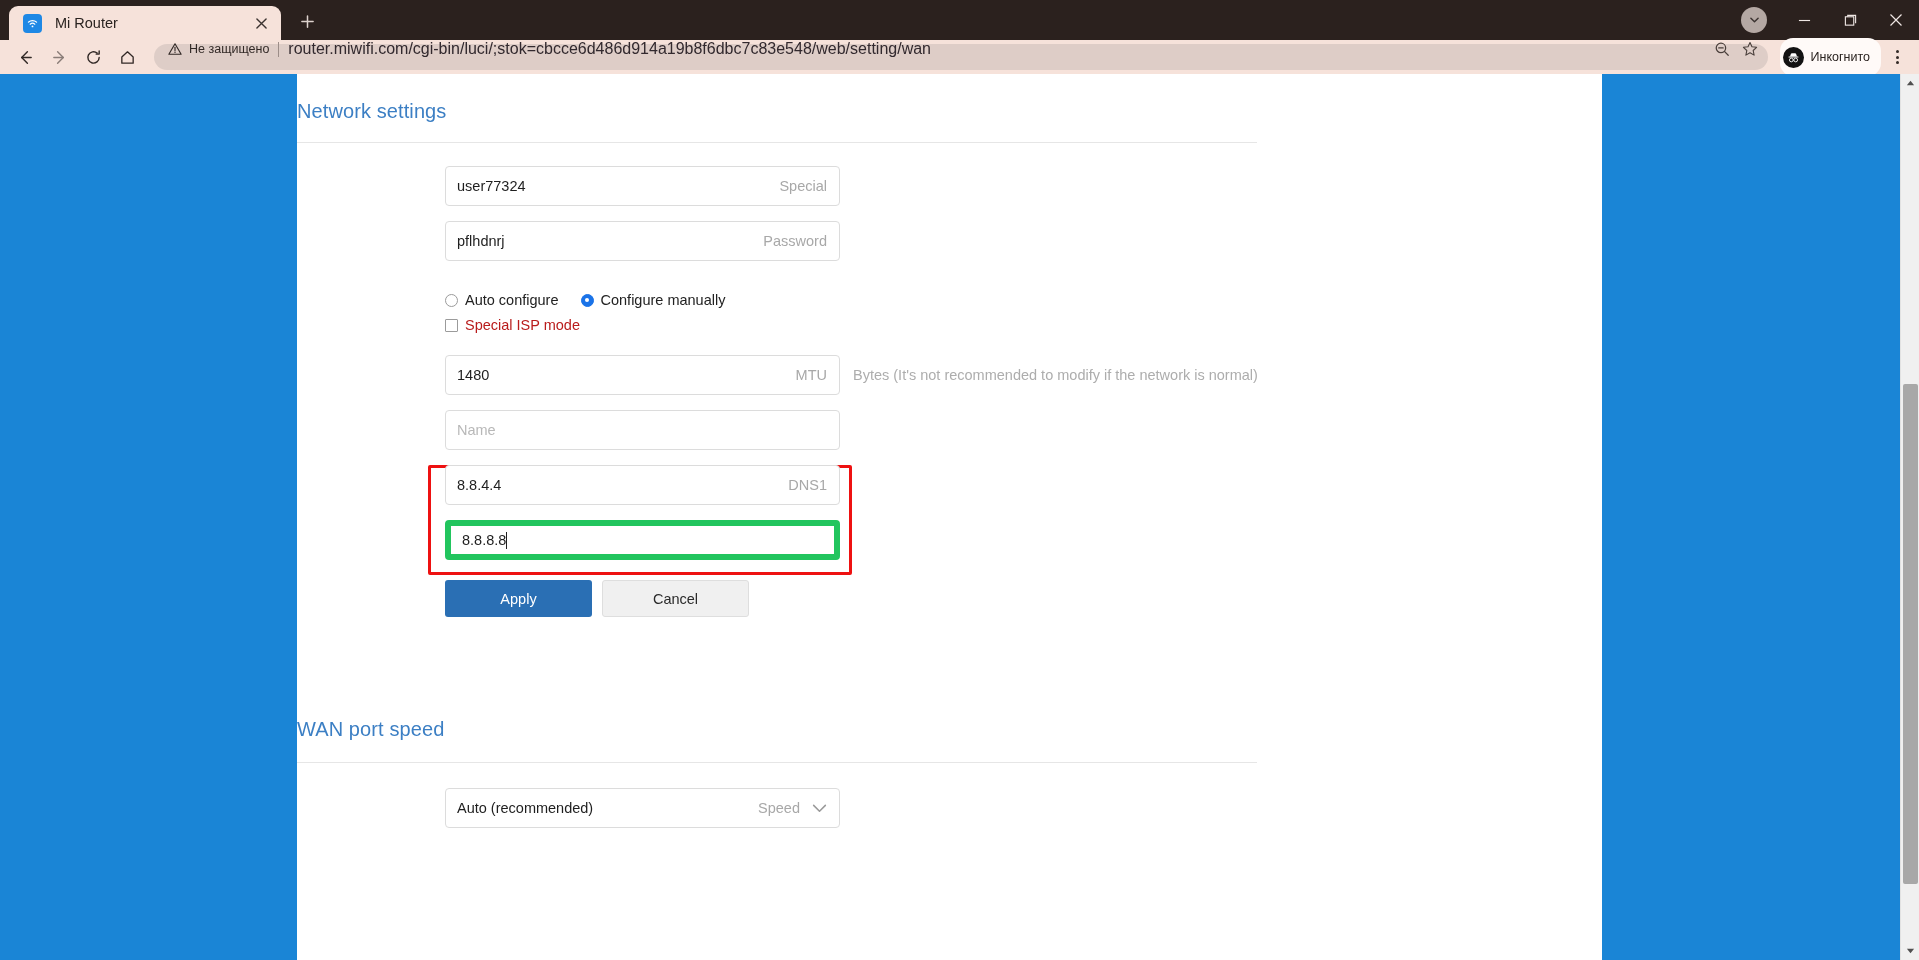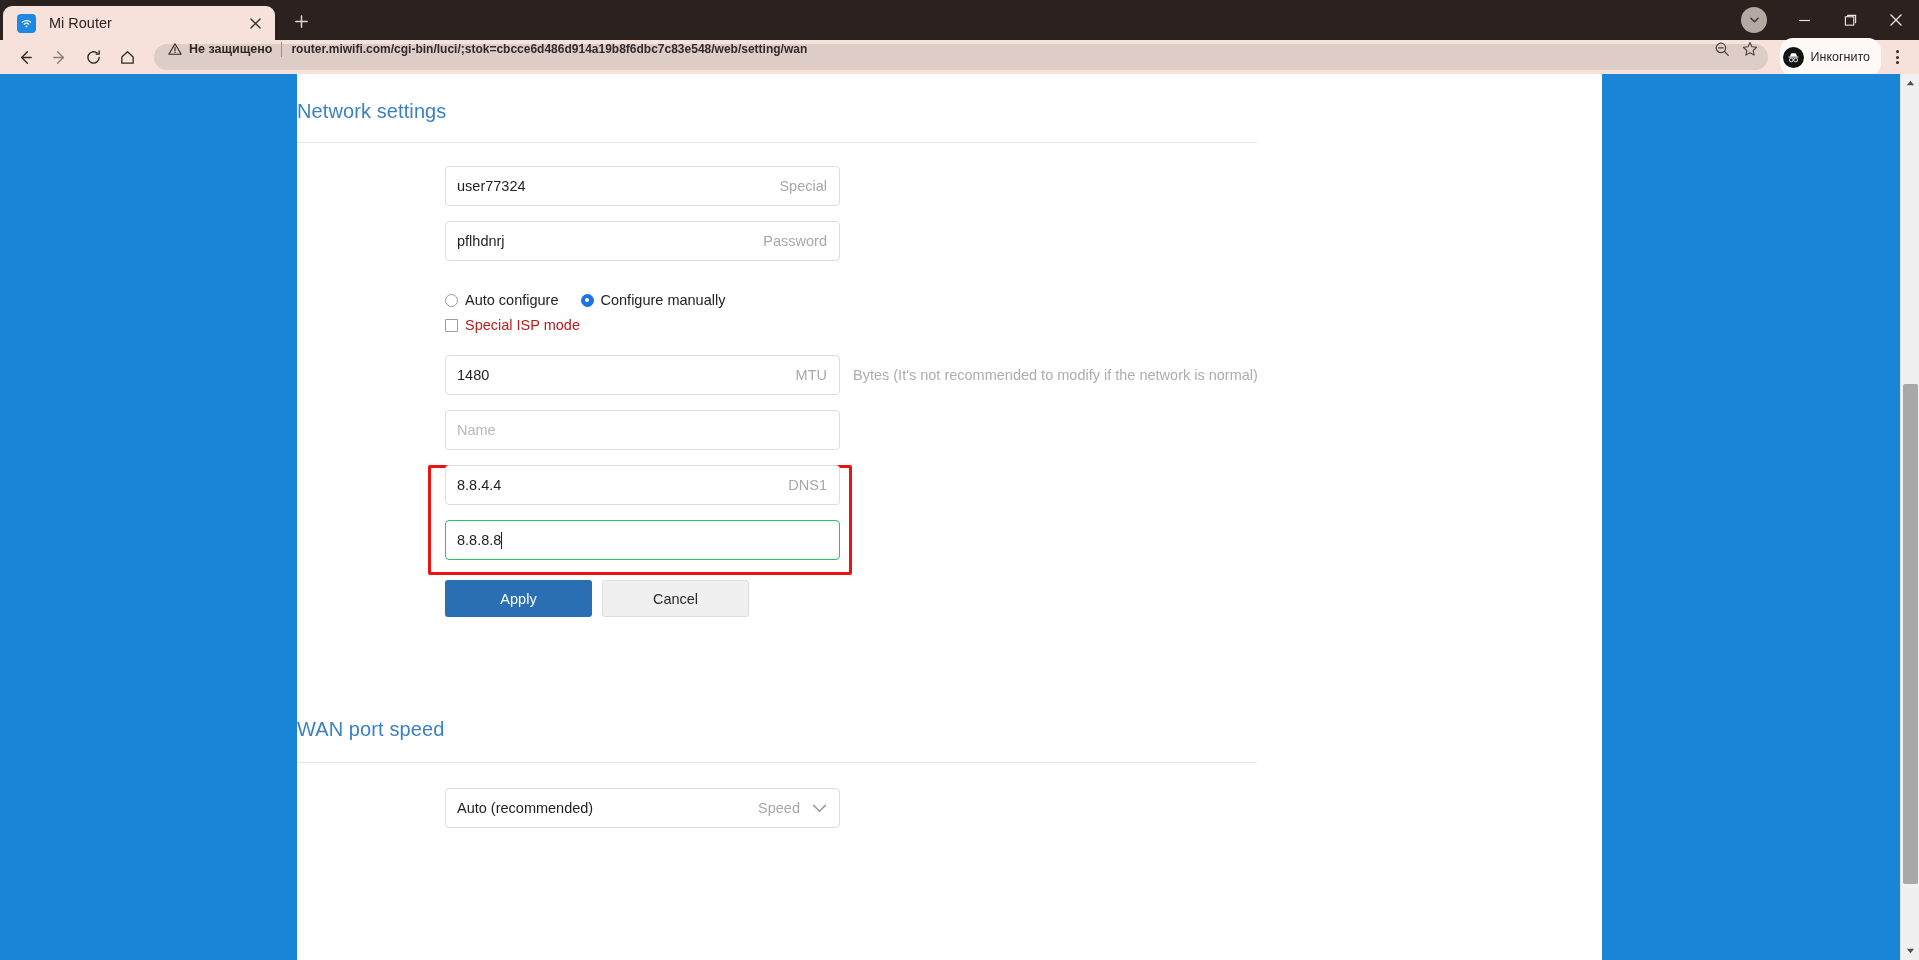--- a/index.html
+++ b/index.html
@@ -8,21 +8,21 @@
     overflow: hidden;
     font-family: "Liberation Sans", sans-serif;
     background: #ffffff;
   }
 
   
   #browser-window { width: 1919px; height: 960px; position: relative; }
 
   #tabstrip {
     height: 40px; background: #2b211e; position: relative;
-    display: flex; align-items: flex-end; padding-left: 3px;
+    display: flex; align-items: flex-end; padding-left: 9px;
   }
   #tab-active {
     width: 272px; height: 34px;
     background: #f6e2da;
     border-radius: 9px 9px 0 0;
     display: flex; align-items: center;
     padding: 0 8px 0 14px;
     position: relative;
   }
   #tab-favicon {
@@ -69,30 +69,29 @@
   .nav-btn {
     width: 30px; height: 30px; margin: 0 2px;
     display: flex; align-items: center; justify-content: center;
     color: #322926; border-radius: 50%; flex: 0 0 30px;
   }
   #omnibox {
     flex: 1 1 auto; height: 26px; margin: 0 8px 0 10px;
     background: #decdc7; border-radius: 13px;
     display: flex; align-items: center; padding: 0 4px 16px 14px;
     min-width: 0;
-    font-weight: bold;
   }
   #security-warning-icon { margin-right: 7px; display: flex; align-items: center; }
   #security-label { font-size: 12.5px; color: #322926; white-space: nowrap; }
   #omnibox-divider {
     width: 1px; height: 15px; background: #9c8d88; margin: 0 9px;
     flex: 0 0 1px;
   }
   #omnibox-url {
-    font-size: 12px; color: #32292e; white-space: nowrap;
+    font-size: 16px; color: #32292e; white-space: nowrap;
     overflow: hidden; text-overflow: ellipsis; flex: 1 1 auto;
   }
   #omnibox-actions { display: flex; align-items: center; flex: 0 0 auto; }
   .omni-icon {
     width: 28px; height: 26px;
     display: flex; align-items: center; justify-content: center;
     color: #4a3f3b;
   }
   #incognito-chip {
     height: 38px; background: #fffaf8; border-radius: 13px;
@@ -157,21 +156,21 @@
   #network-divider { position: absolute; left: 0px; top: 52px; width: 960px; }
 
   #form-area { position: absolute; left: 148px; top: 76px; width: 1100px; }
 
   .field-row { position: relative; height: 40px; margin-bottom: 15px; }
   .field-box {
     position: absolute; left: 0; top: 0; width: 395px; height: 40px;
     border: 1px solid #dcdcdc; border-radius: 4px; background: #fff;
     display: flex; align-items: center;
   }
-  .field-box.focused { border: 1px solid #22c55e; }
+  .field-box.focused { border: 6px solid #22c55e; }
   .field-value {
     font-size: 14.5px; color: #1f1f1f; padding-left: 11px;
     flex: 1 1 auto; white-space: nowrap;
   }
   .field-value.placeholder { color: #b8b8b8; }
   .field-label {
     font-size: 14.5px; color: #a8a8a8; padding-right: 12px;
     white-space: nowrap; flex: 0 0 auto;
   }
   .field-chevron {

